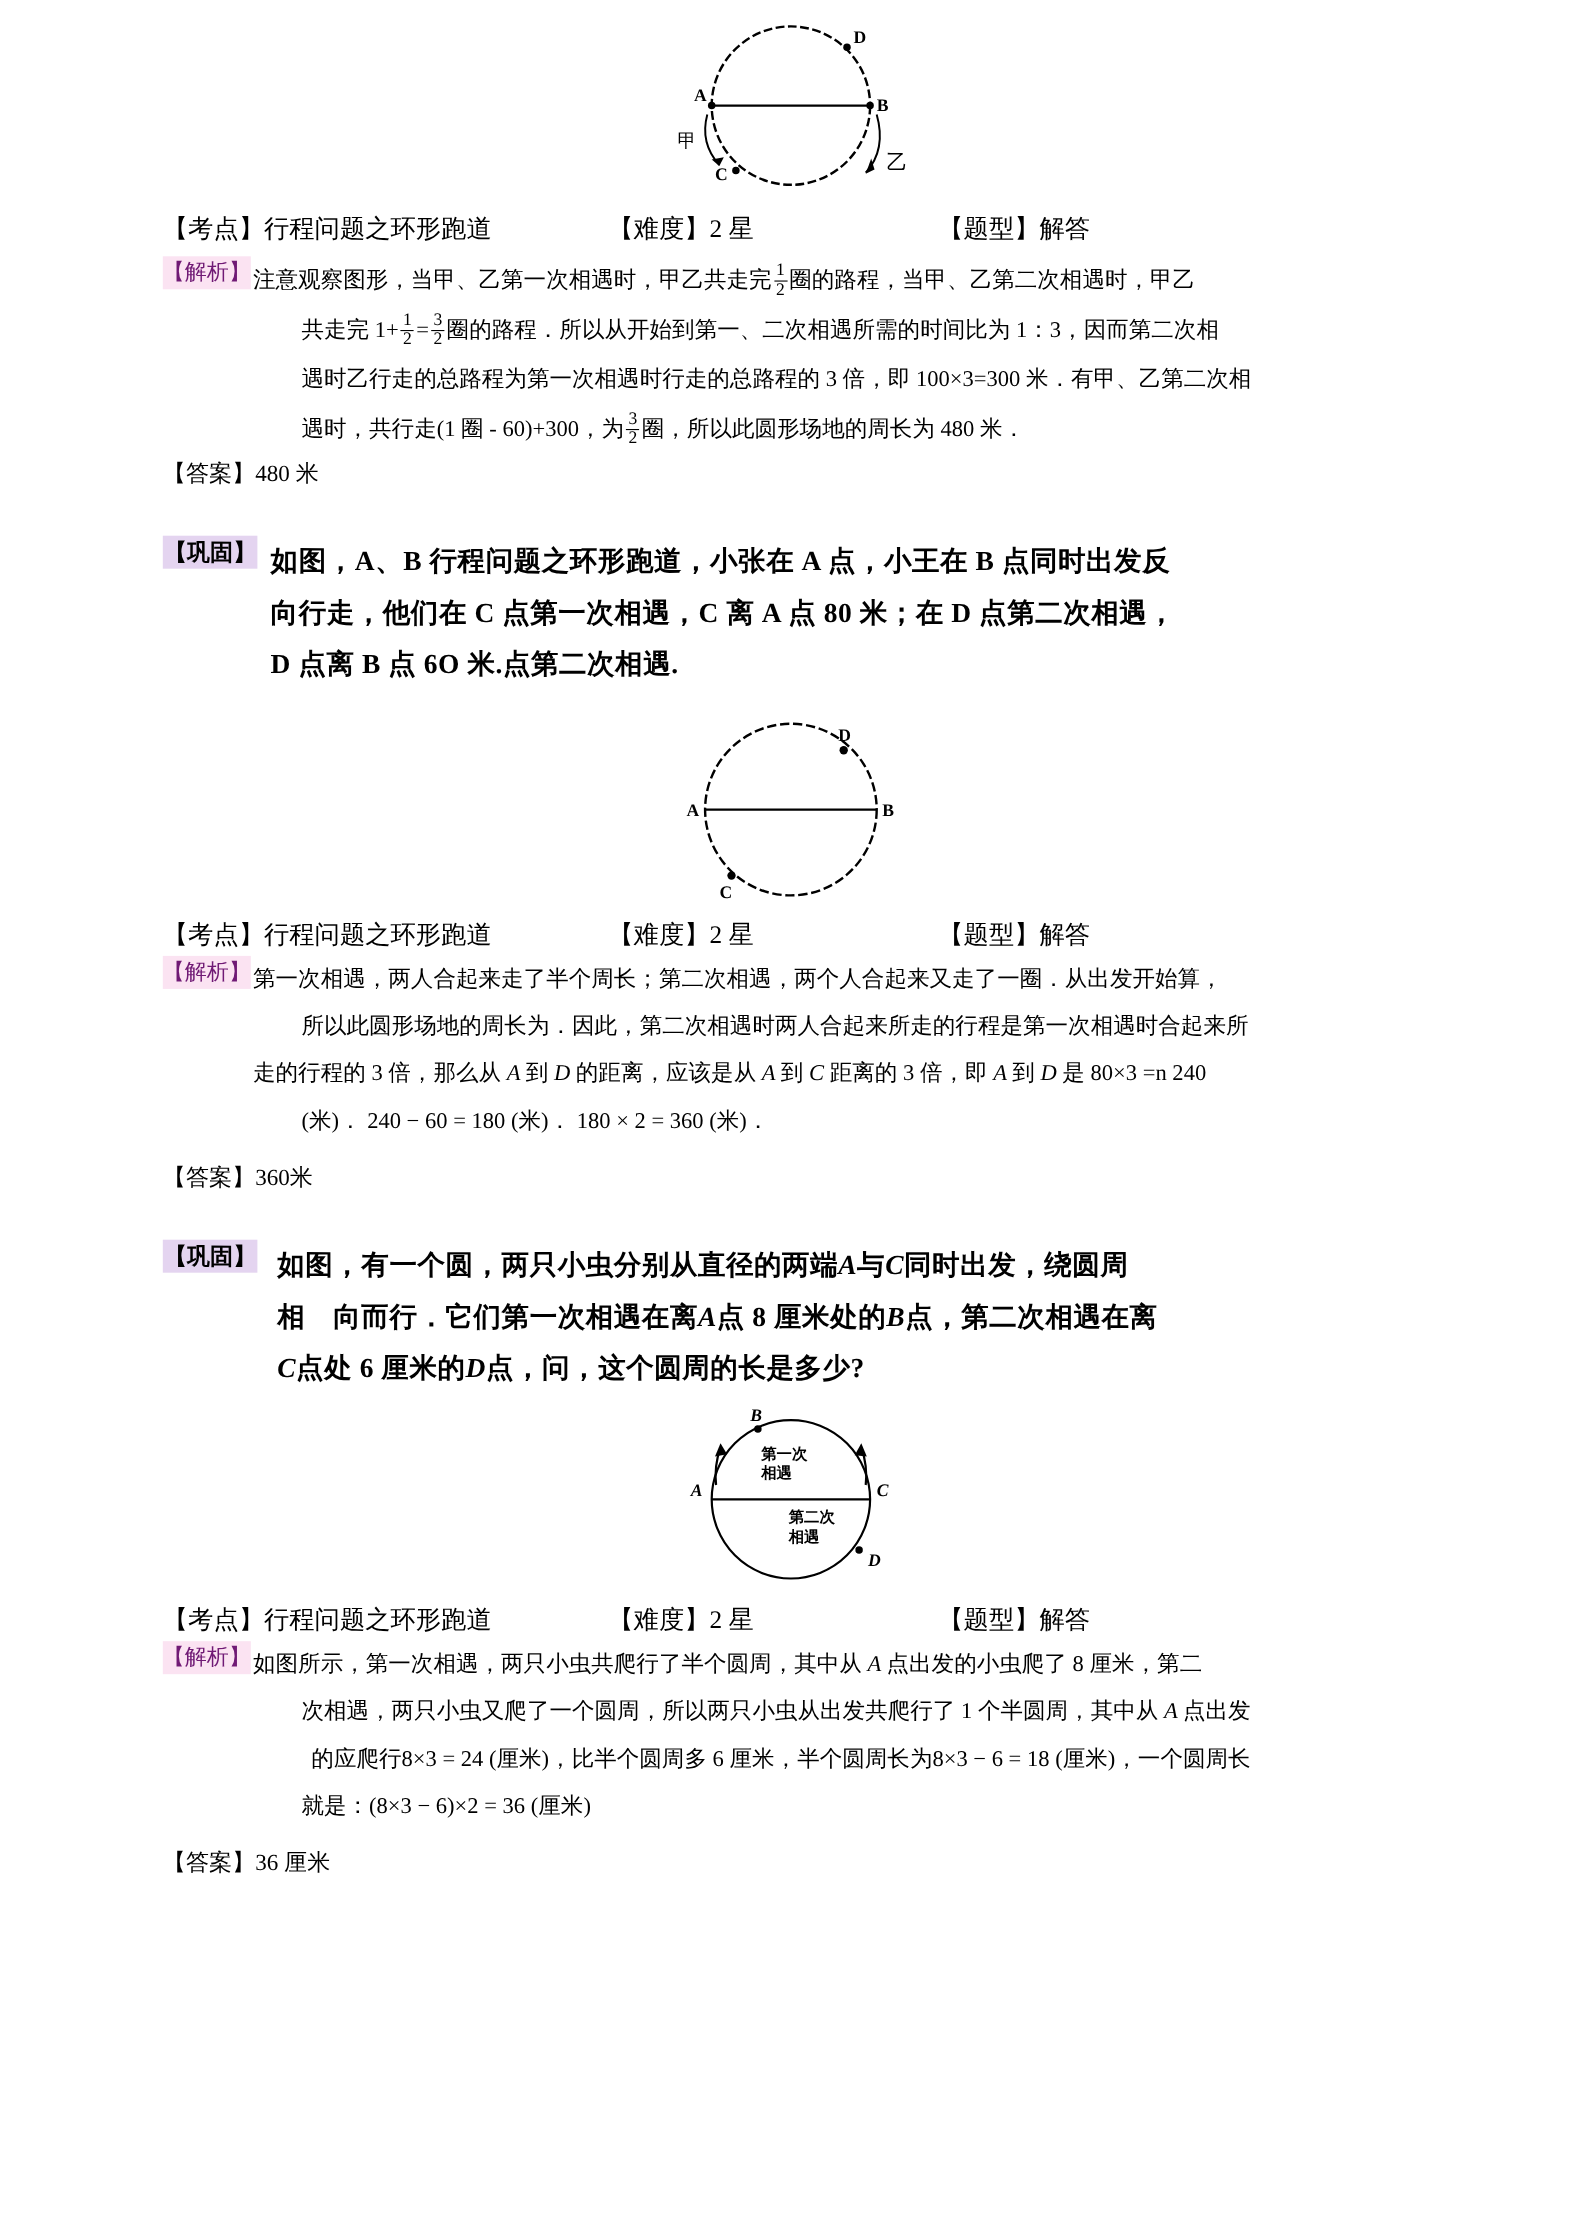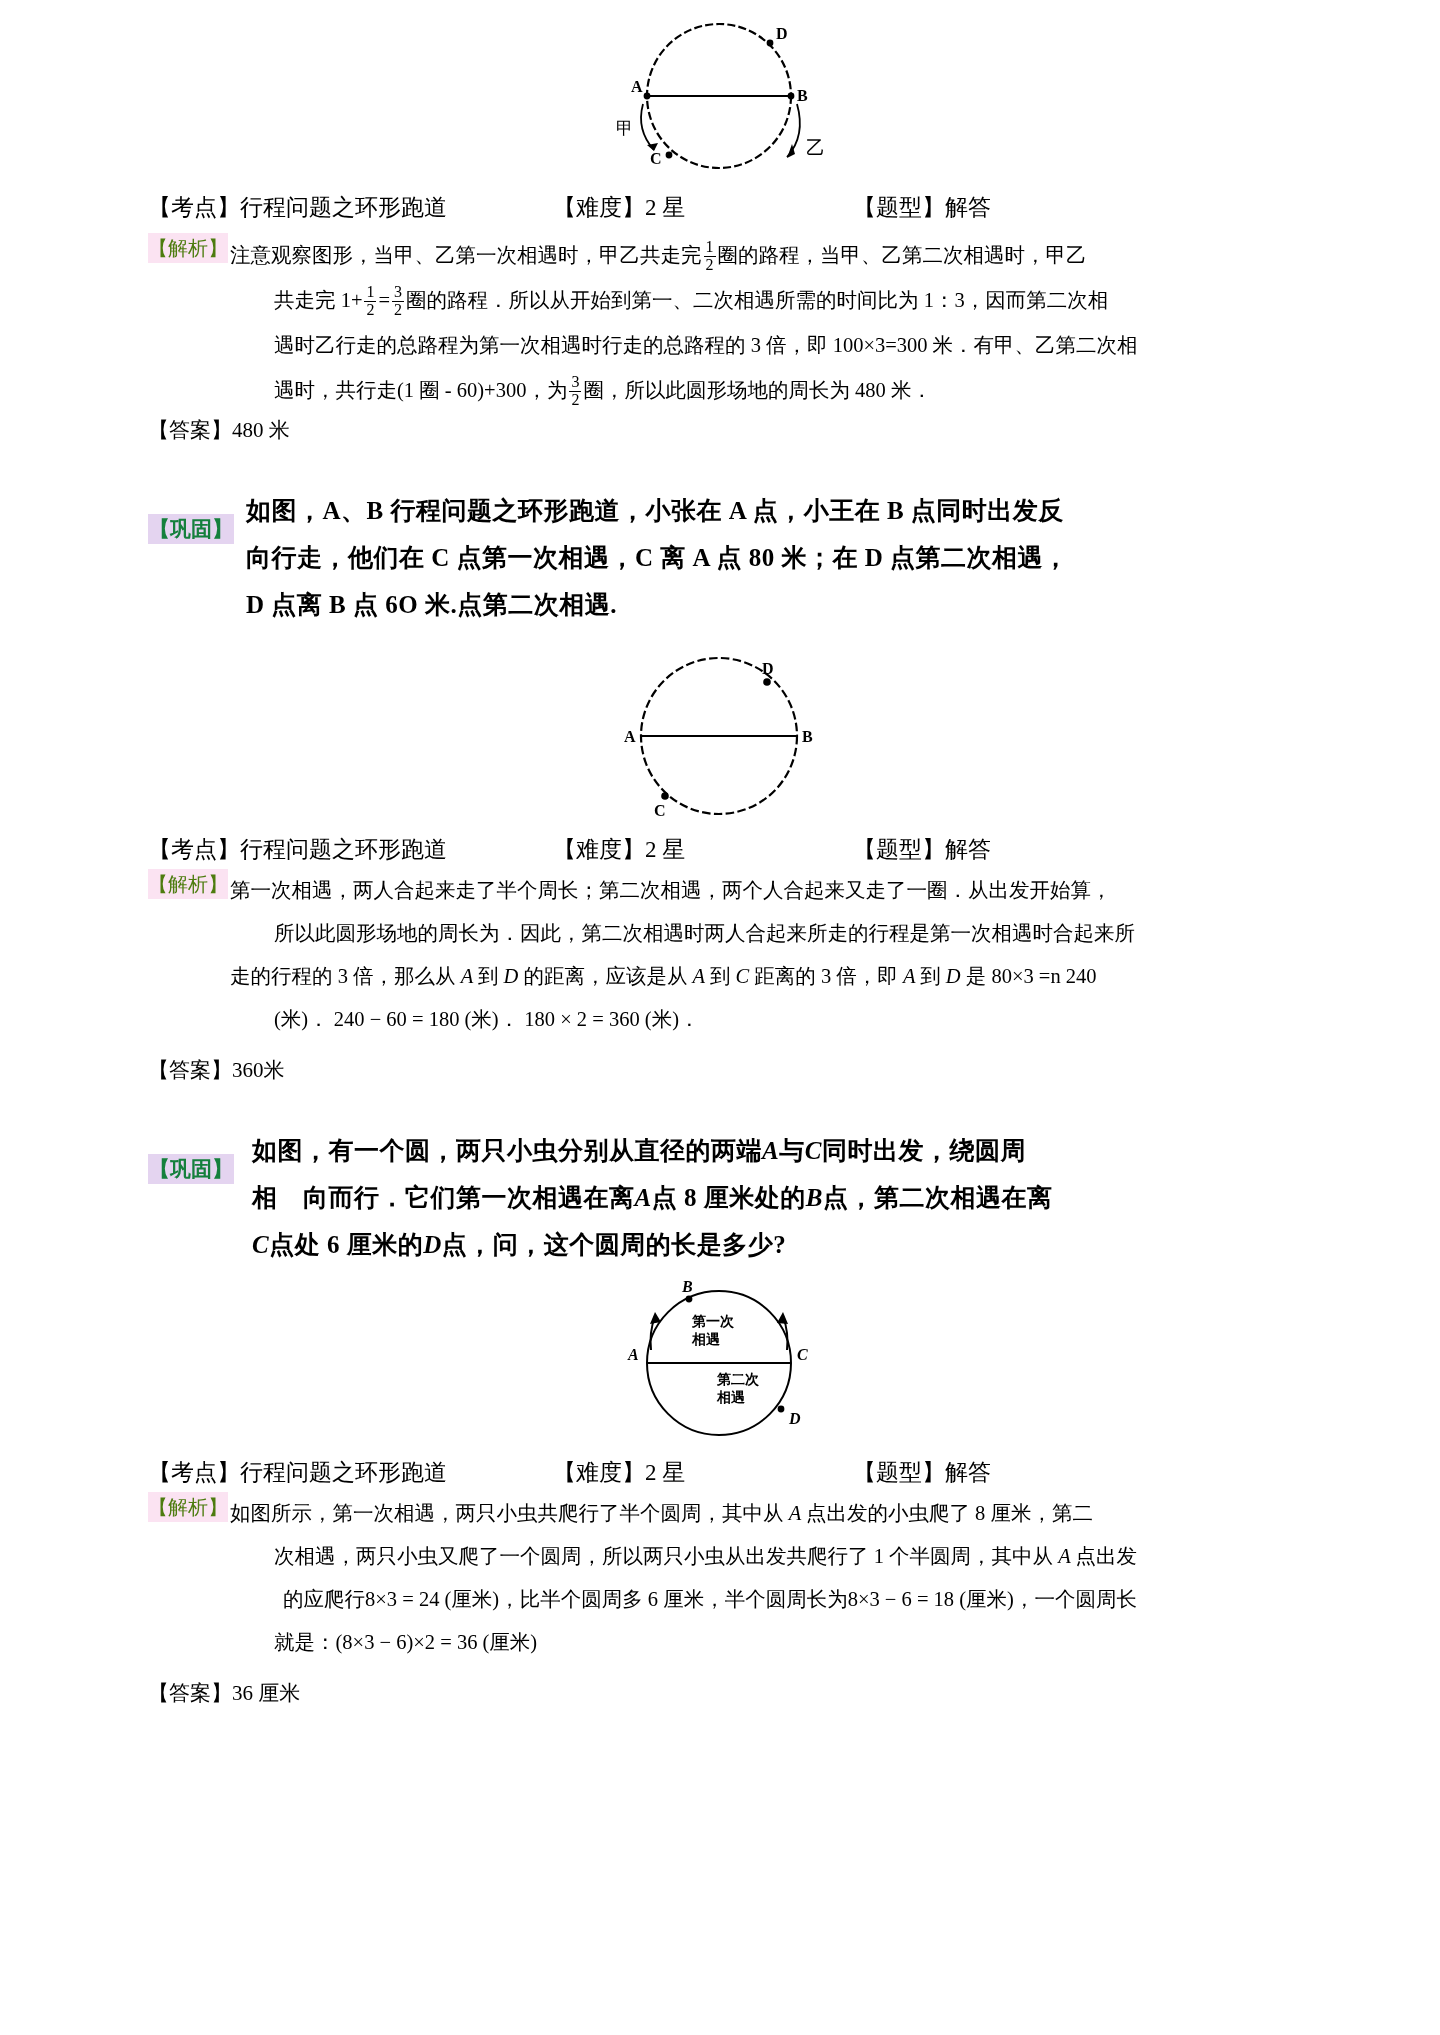--- a/index.html
+++ b/index.html
@@ -27,35 +27,34 @@
     font-size: 23px;
     line-height: 34px;
     align-items: center;
     gap: 40px;
   }
   .meta-kao { width: 365px; }
   .meta-nan { width: 260px; }
   .meta-ti  { }
 
   .jiexi-label {
-    color: #4d7c0f;
+    color: #701a75;
     font-size: 20px;
     background: #fbe3f2;
     white-space: nowrap;
     line-height: 30px;
   }
   .gonggu-label {
-    color: #15803d;
+    color: #000000;
     font-size: 21px;
     background: #e4d4f0;
     font-weight: bold;
     white-space: nowrap;
     line-height: 30px;
     padding: 0 1px;
-    margin-top: 27px;
   }
   .answer-row { font-size: 21px; line-height: 34px; }
 
   .analysis {
     display: flex;
     align-items: flex-start;
   }
   .analysis .atext {
     font-size: 20.5px;
     line-height: 45px;

